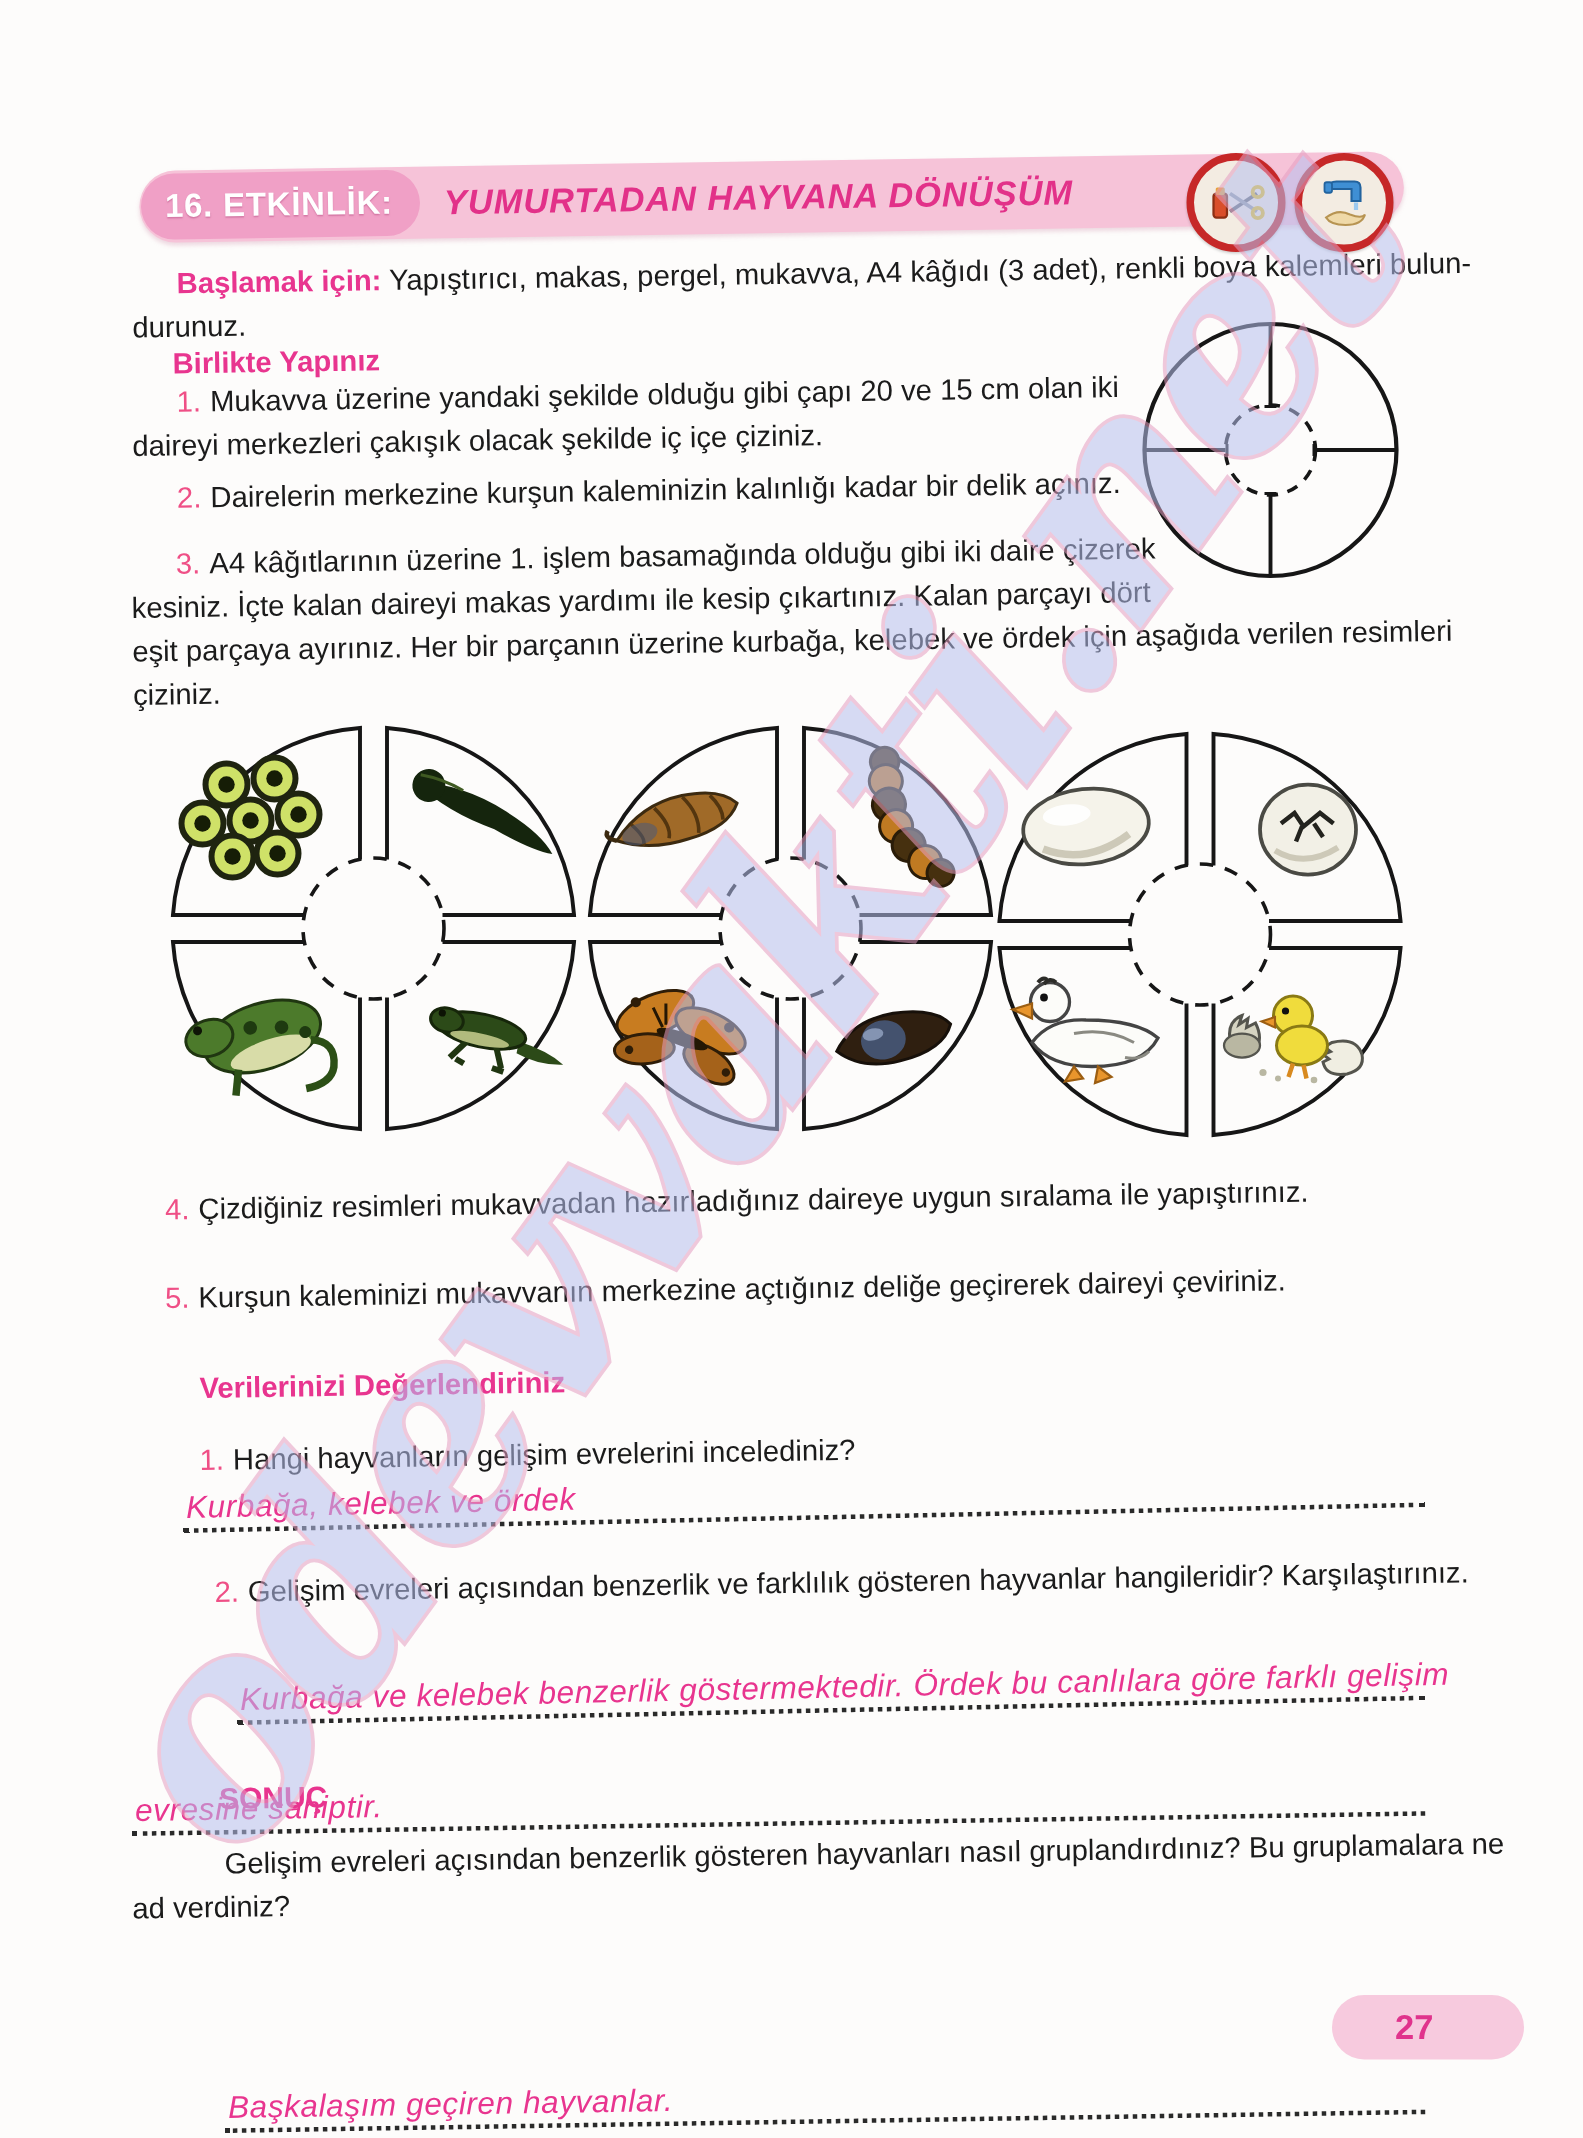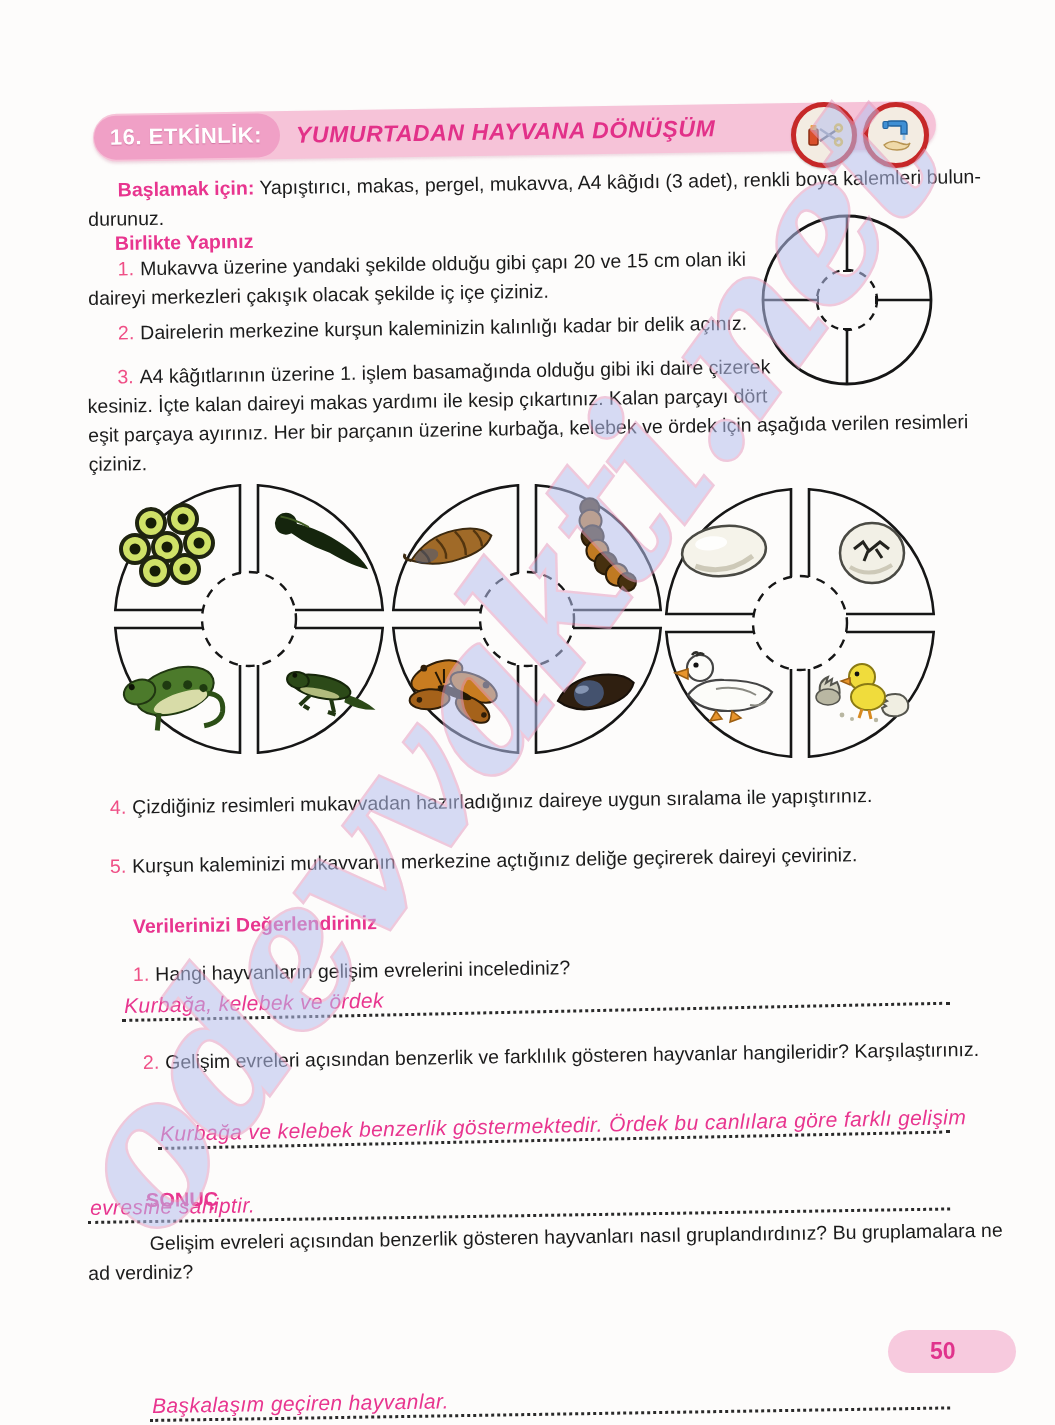--- a/index.html
+++ b/index.html
@@ -314,20 +314,20 @@
 <div class="abs txt tilt" style="left:88px;top:1230px;width:872px;">
   <div class="line" style="padding-left:62px;">Gelişim evreleri açısından benzerlik gösteren hayvanları nasıl gruplandırdınız? Bu gruplamalara ne</div>
   <div class="line">ad verdiniz?</div>
 </div>
 
 <div class="abs answer-row tilt" style="left:150px;top:1286px;width:800px;">
   <span class="answer-text">Başkalaşım geçiren hayvanlar.</span>
 </div>
 
 <div class="abs page-tab">
-  <span class="page-num">50</span>
+  <span class="page-num">27</span>
 </div>
 
 <svg class="abs wm" style="left:0;top:0;" width="1055" height="1425" viewBox="0 0 1055 1425">
   <g opacity="0.55" transform="translate(160,1245) rotate(-54)">
     <text x="0" y="0" font-size="188" font-style="italic" font-weight="bold" font-family="DejaVu Serif, serif" fill="#b7c0ee" stroke="#e49ec2" stroke-width="5" paint-order="stroke" letter-spacing="-6">odevvakti.net</text>
   </g>
 </svg>
 
 </body></html>

